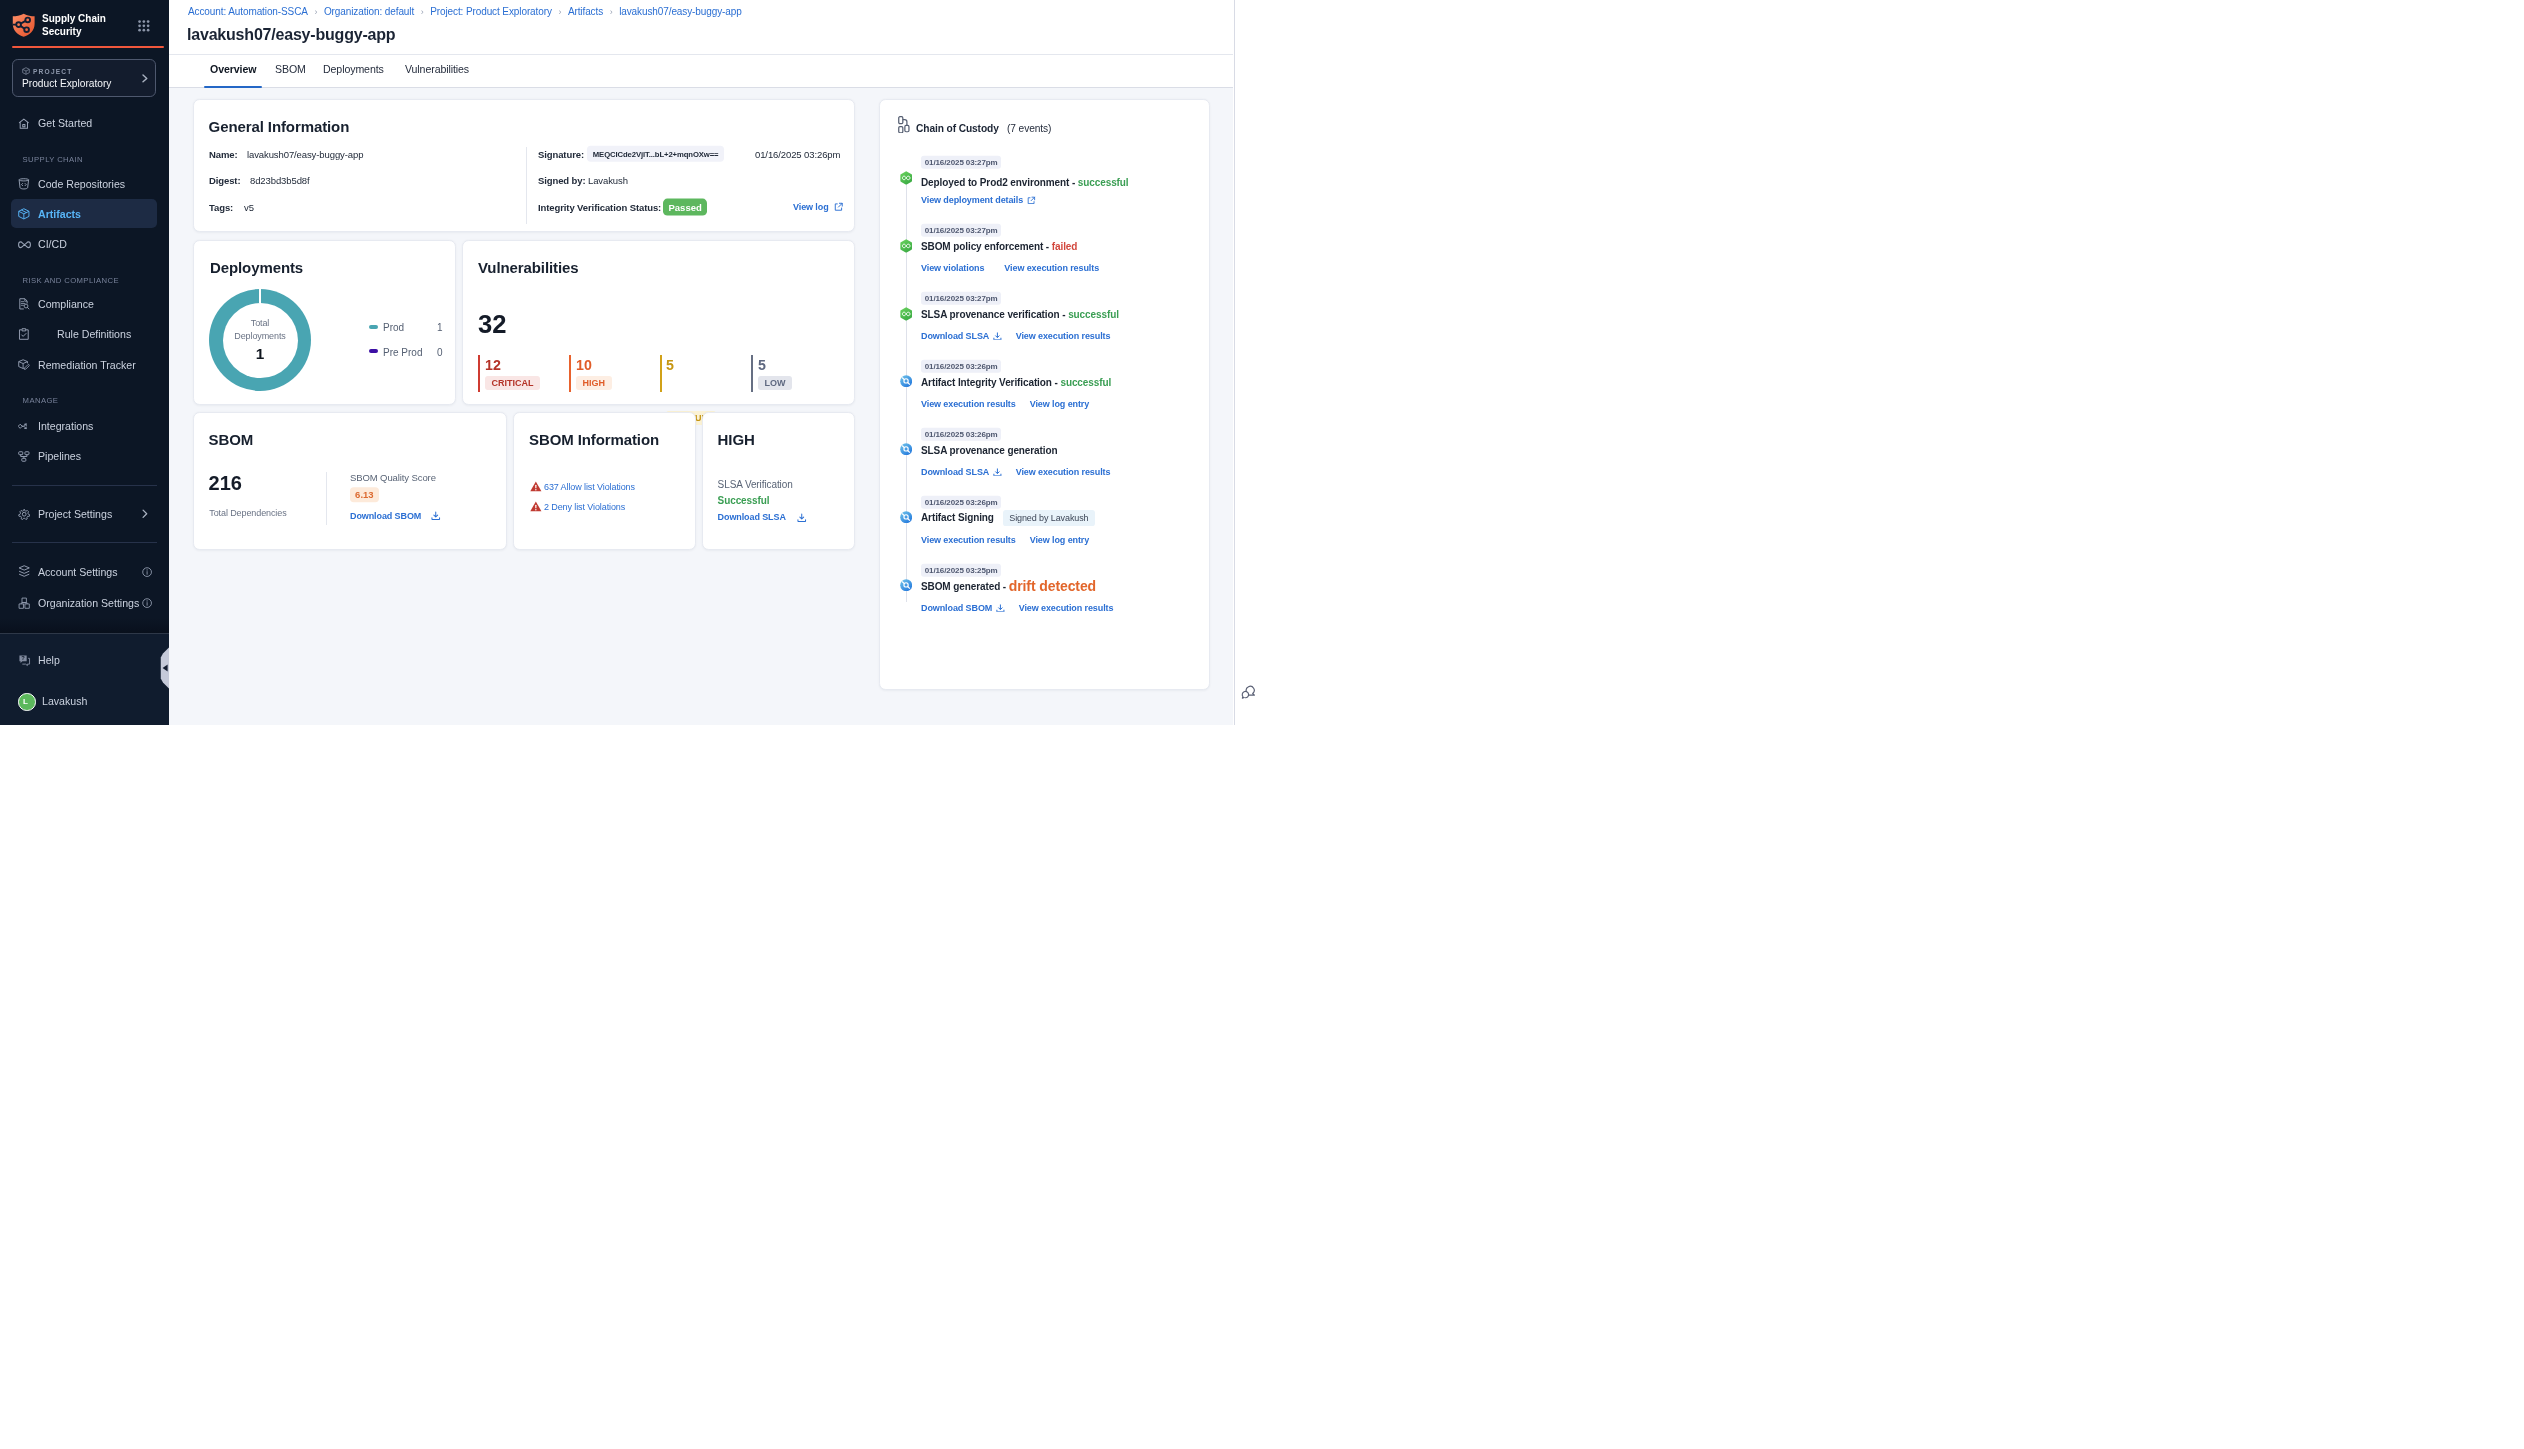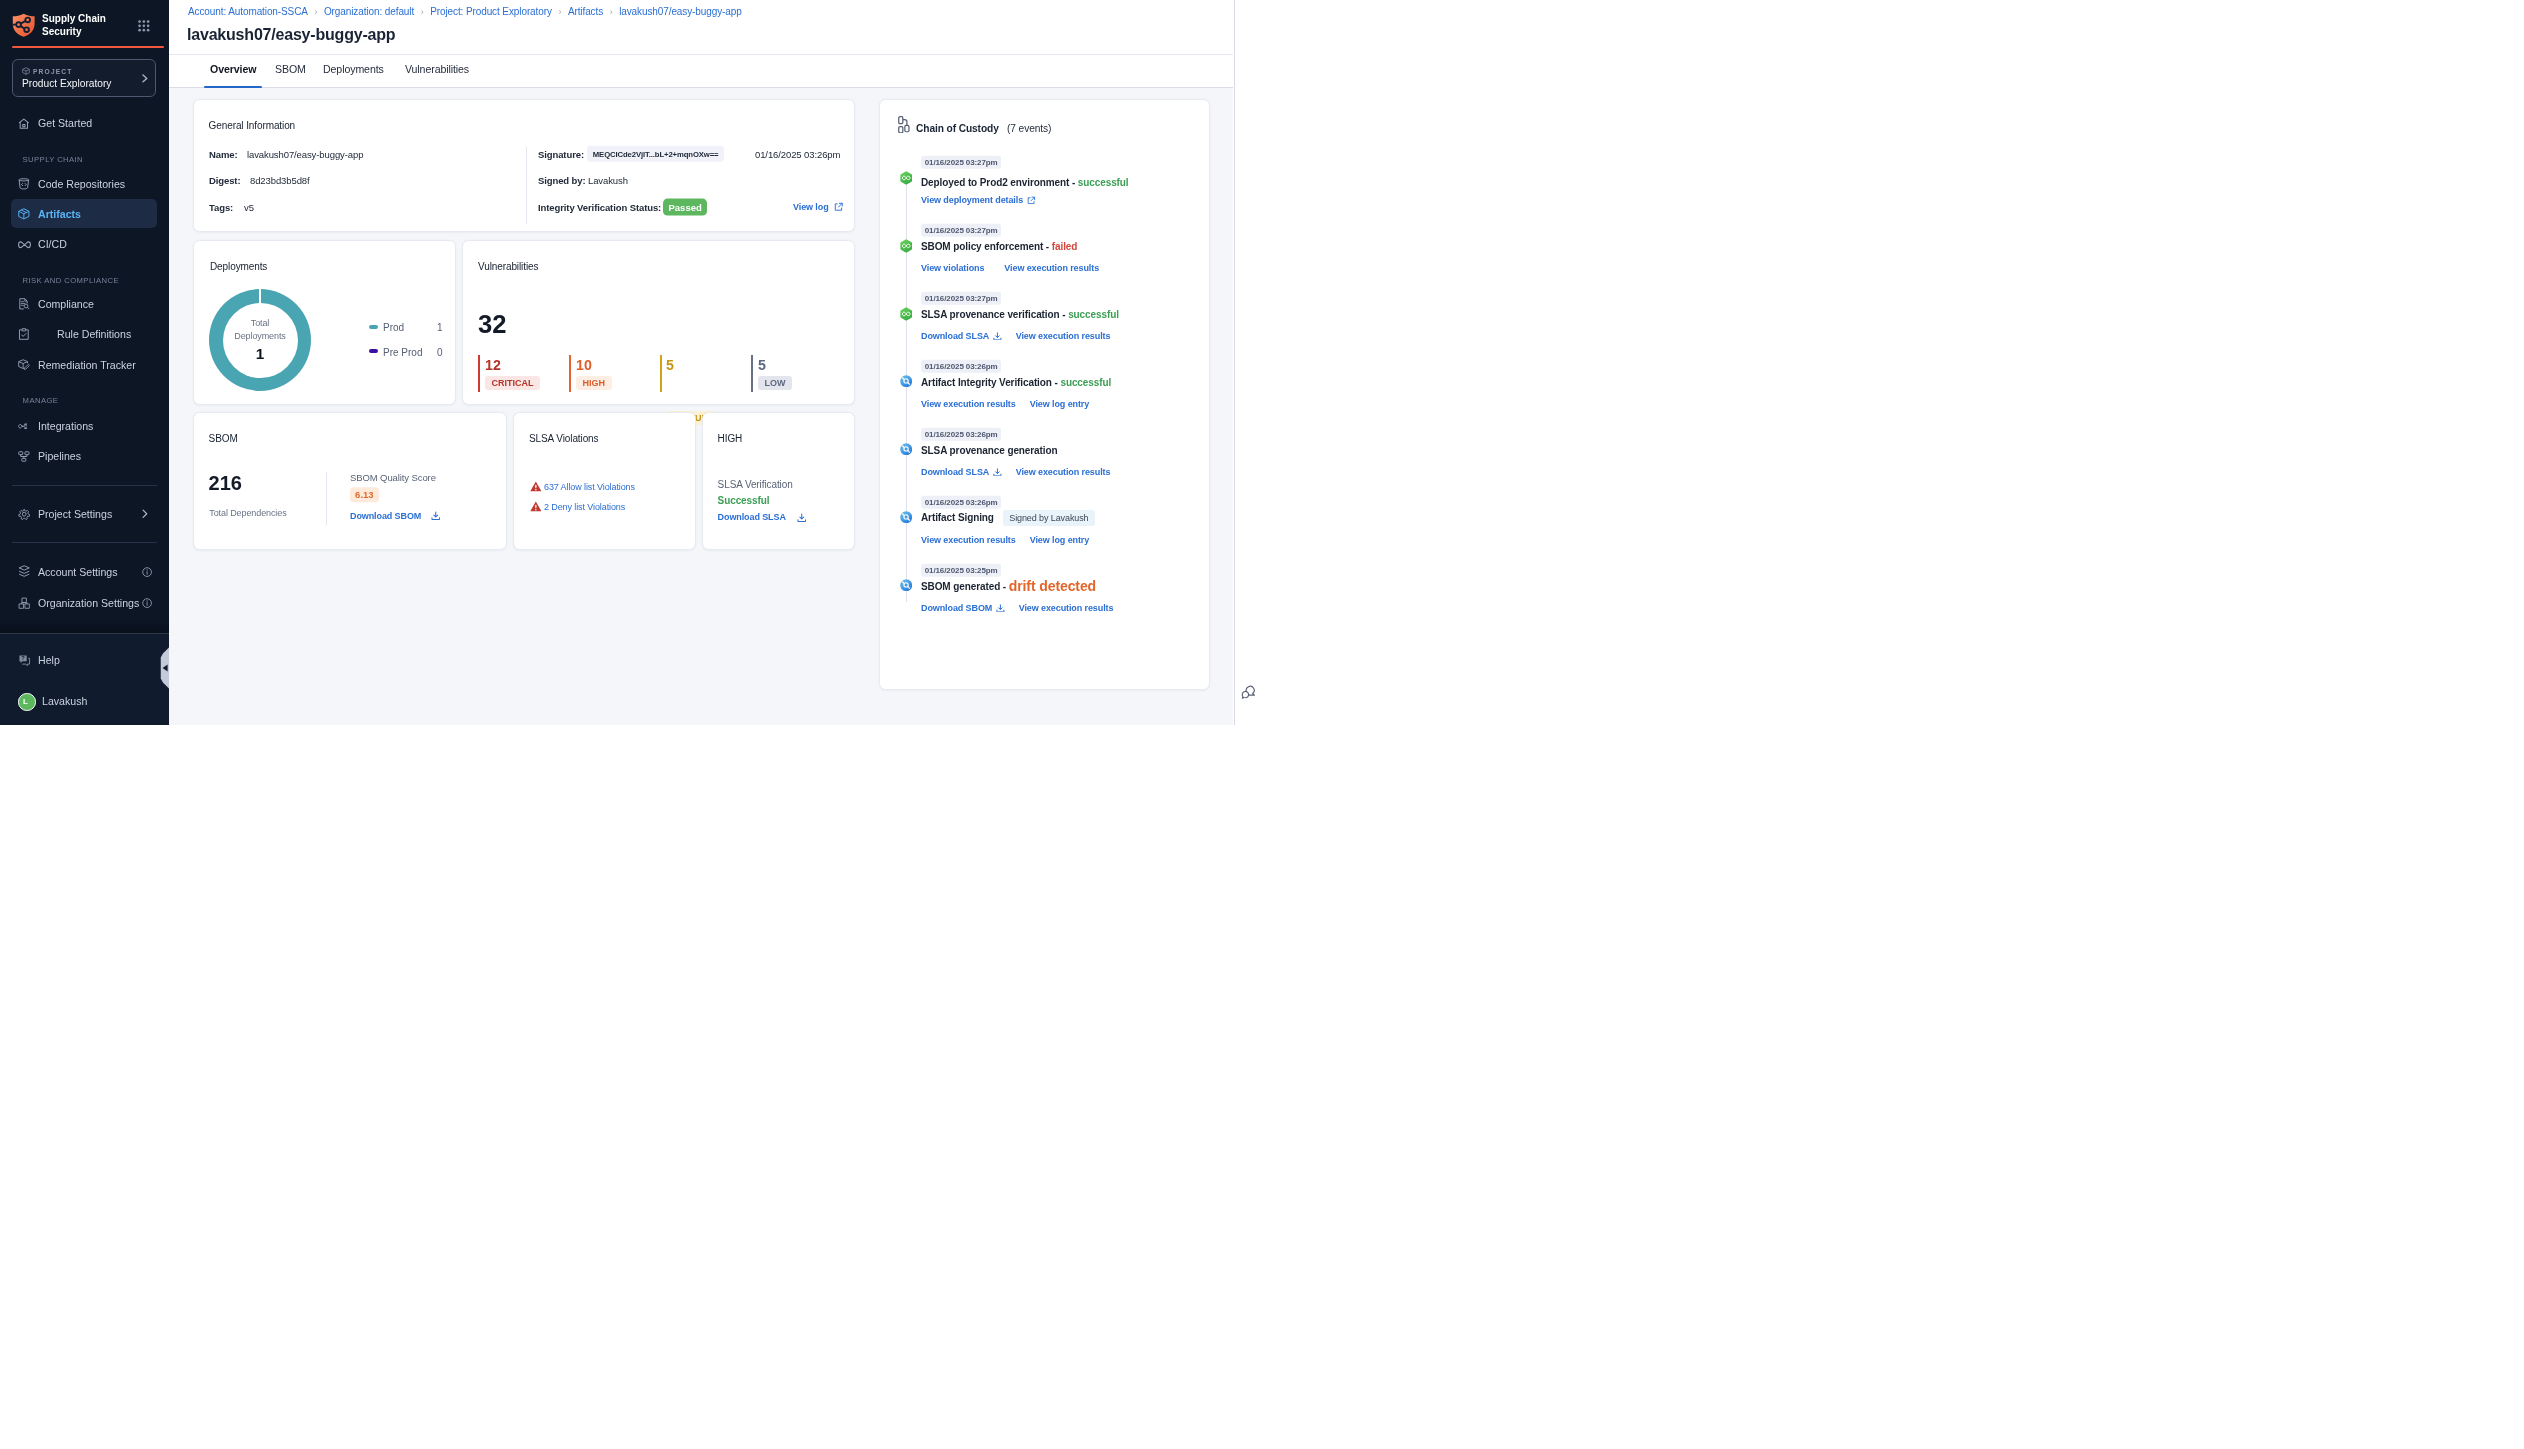--- a/index.html
+++ b/index.html
@@ -15,21 +15,21 @@
 #projbox { position:absolute; left:12px; top:59px; width:144px; height:38px; background:#131c2d; border:1.1px solid #4e586e; border-radius:5.8px; }
 .active-item { position:absolute; left:11.3px; top:199px; width:146px; height:29px; background:#1d2b44; border-radius:5.1px; }
 
 #header { position:absolute; left:169px; top:0; width:1064px; height:54px; background:#fff; }
 #tabbar { position:absolute; left:169px; top:54px; width:1064px; height:34px; background:#fff; border-top:0.7px solid #e4e7ee; border-bottom:0.7px solid #dadde6; }
 #content { position:absolute; left:169px; top:88px; width:1064px; height:637px; background:#f4f6fa; }
 #rightstrip { position:absolute; left:1234px; top:0; width:29px; height:725px; background:#fff; border-left:0.7px solid #d8dbe5; }
 .crumb { color:#2b6fd3; font-size:10px; }
 .crumbsep { color:#9aa3b5; font-size:8.8px; padding:0 6.6px; }
 .card { position:absolute; background:#fff; border:0.7px solid #e7eaf1; border-radius:6.6px; box-shadow:0 0.7px 2.2px rgba(20,30,60,0.05); }
-.ctitle { font-size:10px; font-weight:normal; color:#17202e; letter-spacing:-0.1px; }
+.ctitle { font-size:15px; font-weight:bold; color:#17202e; letter-spacing:-0.1px; }
 .blink { color:#2b6fd3; font-weight:bold; }
 .gl { font-size:9.5px; font-weight:bold; color:#222b3a; letter-spacing:-0.1px; }
 .gv { font-size:9.5px; color:#222b3a; letter-spacing:-0.1px; }
 .ts { background:#eef0f8; border-radius:2.9px; padding:1.8px 3.7px; font-size:8px; font-weight:bold; color:#4f5870; letter-spacing:-0.1px; }
 .etitle { font-size:10px; font-weight:bold; color:#1c2431; letter-spacing:-0.1px; }
 .elink { font-size:9px; font-weight:bold; color:#2b6fd3; letter-spacing:-0.1px; }
 </style>
 </head>
 <body>
 <div id="sidebar">
@@ -283,21 +283,21 @@
   <div class="abs" style="left:132px; top:59px; width:0.7px; height:53px; background:#e4e7ee;"></div>
   <div class="abs vc" style="left:156px; top:64px; font-size:9.5px; letter-spacing:-0.1px; color:#596476;">SBOM Quality Score</div>
   <div class="abs vc" style="left:156px; top:82px; background:#fdeada; border-radius:3.7px; padding:2.2px 5.1px; font-size:9.5px; font-weight:bold; color:#dc6a30;">6.13</div>
   <div class="abs vc blink" style="left:156px; top:103px; font-size:9px; letter-spacing:-0.1px;">Download SBOM</div>
   <svg class="abs" style="left:237px; top:98px;" width="9.5" height="9.5" viewBox="0 0 15 15" fill="none" stroke="#2b6fd3" stroke-width="1.6" stroke-linecap="round" stroke-linejoin="round">
       <path d="M7.5 1.5 V9 M4.5 6.5 L7.5 9.5 L10.5 6.5 M1.5 10.5 V13 C1.5 13.3 1.7 13.5 2 13.5 H13 C13.3 13.5 13.5 13.3 13.5 13 V10.5"></path>
     </svg>
 </div>
 
 <div class="card" style="left:513px; top:412px; width:183px; height:138px;">
-  <div class="abs" style="left:15px; top:18px;"><span class="ctitle">SLSA Violations</span></div>
+  <div class="abs" style="left:15px; top:18px;"><span class="ctitle">SBOM Information</span></div>
   <svg class="abs" style="left:16px; top:68px;" width="11.7" height="11" viewBox="0 0 16 15">
       <path d="M8 0.5 L15.6 14 H0.4 Z" fill="#c03a31"></path>
       <rect x="7.2" y="5" width="1.6" height="5" rx="0.8" fill="#fff"></rect>
       <circle cx="8" cy="12" r="0.95" fill="#fff"></circle>
     </svg>
   <div class="abs vc" style="left:30px; top:74px; font-size:9px; letter-spacing:-0.1px; color:#2b6fd3;">637 Allow list Violations</div>
   <svg class="abs" style="left:16px; top:88px;" width="11.7" height="11" viewBox="0 0 16 15">
       <path d="M8 0.5 L15.6 14 H0.4 Z" fill="#c03a31"></path>
       <rect x="7.2" y="5" width="1.6" height="5" rx="0.8" fill="#fff"></rect>
       <circle cx="8" cy="12" r="0.95" fill="#fff"></circle>

